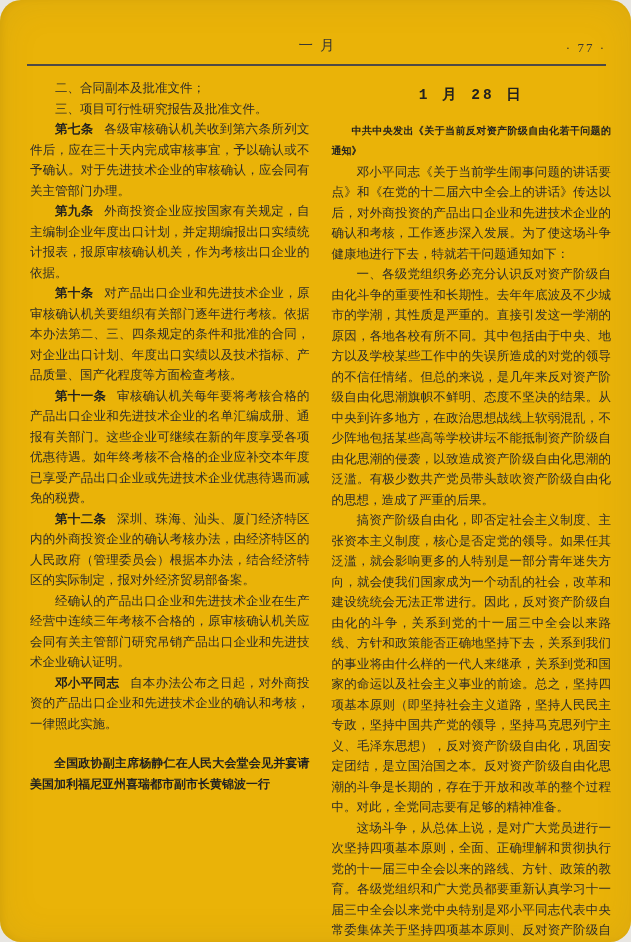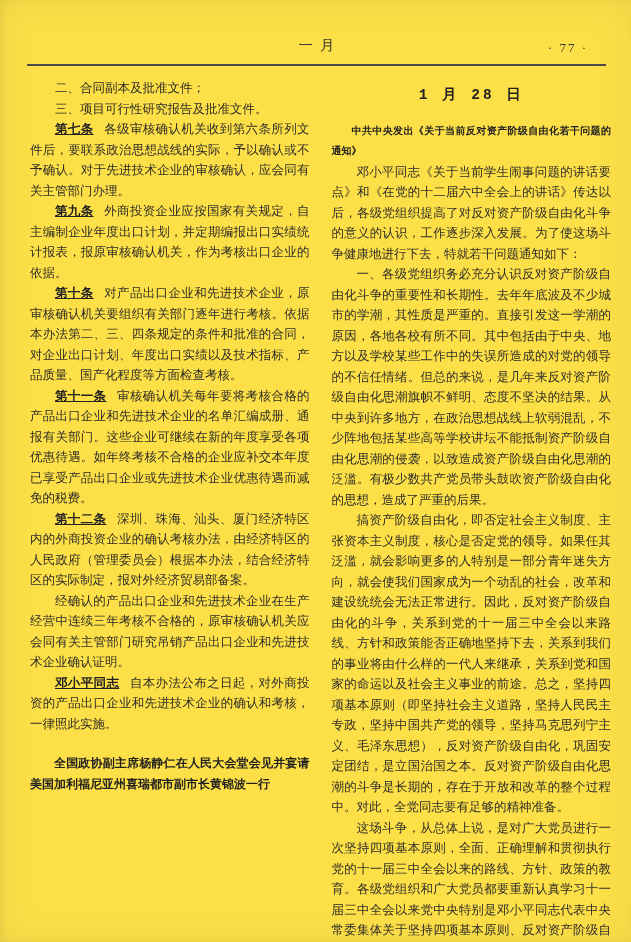--- a/index.html
+++ b/index.html
@@ -4,42 +4,43 @@
 <style>
   * { margin: 0; padding: 0; box-sizing: border-box; }
   html, body { width: 631px; height: 942px; }
   body {
     font-family: "Liberation Serif", "DejaVu Serif", serif;
     background: #e8e6e2;
   }
   .page {
     width: 631px;
     height: 942px;
-    background: #fde047;
+    background: #eab308;
     overflow: hidden;
     position: relative;
     box-shadow: inset 0 0 38px rgba(90,85,75,0.10), inset 3px 0 6px rgba(0,0,0,0.05);
+    border-radius: 21px;
   }
   
   .page-header {
     margin: 36px 25px 0 27px;
     position: relative;
     text-align: center;
     border-bottom: 2px solid #4d4a46;
     padding-bottom: 9px;
   }
   .month {
     font-size: 14.5px;
     color: #3a3833;
     letter-spacing: 7px;
     margin-left: 7px;
   }
   .pageno {
     position: absolute;
-    right: 18px;
+    right: 0;
     bottom: 8px;
     font-size: 13px;
     letter-spacing: 2px;
     color: #3a3833;
   }
   
   .columns {
     display: flex;
     gap: 22px;
     padding: 12px 20px 0 30px;
@@ -51,21 +52,20 @@
     line-height: 20.5px;
     color: #2e2c29;
     text-align: justify;
     text-justify: inter-ideograph;
   }
   p.line, p.para, p.body { text-indent: 2em; }
   .lbl {
     font-weight: bold;
     color: #232220;
     margin-right: 0.85em;
-    text-decoration: underline;
   }
   .headline {
     font-family: "Liberation Sans", "DejaVu Sans", sans-serif;
     font-weight: bold;
     font-size: 12px;
     line-height: 20.5px;
     color: #232220;
     text-indent: 2em;
     text-align: justify;
     margin-top: 19px;
@@ -98,37 +98,37 @@
     <span class="month">一月</span>
     <span class="pageno">· 77 ·</span>
   </div>
 
   <div class="columns">
 
     <div class="col">
       <p class="line">二、合同副本及批准文件；</p>
       <p class="line">三、项目可行性研究报告及批准文件。</p>
 
-      <p class="para"><b class="lbl">第七条</b><span>各级审核确认机关收到第六条所列文件后，要联系政治思想战线的实际，予以确认或不予确认。对于先进技术企业的审核确认，应会同有关主管部门办理。</span></p>
+      <p class="para"><b class="lbl">第七条</b><span>各级审核确认机关收到第六条所列文件后，应在三十天内完成审核事宜，予以确认或不予确认。对于先进技术企业的审核确认，应会同有关主管部门办理。</span></p>
       <p class="para"><b class="lbl">第九条</b><span>外商投资企业应按国家有关规定，自主编制企业年度出口计划，并定期编报出口实绩统计报表，报原审核确认机关，作为考核出口企业的依据。</span></p>
       <p class="para"><b class="lbl">第十条</b><span>对产品出口企业和先进技术企业，原审核确认机关要组织有关部门逐年进行考核。依据本办法第二、三、四条规定的条件和批准的合同，对企业出口计划、年度出口实绩以及技术指标、产品质量、国产化程度等方面检查考核。</span></p>
       <p class="para"><b class="lbl">第十一条</b><span>审核确认机关每年要将考核合格的产品出口企业和先进技术企业的名单汇编成册、通报有关部门。这些企业可继续在新的年度享受各项优惠待遇。如年终考核不合格的企业应补交本年度已享受产品出口企业或先进技术企业优惠待遇而减免的税费。</span></p>
 
       <p class="para"><b class="lbl">第十二条</b><span>深圳、珠海、汕头、厦门经济特区内的外商投资企业的确认考核办法，由经济特区的人民政府（管理委员会）根据本办法，结合经济特区的实际制定，报对外经济贸易部备案。</span></p>
 
       <p class="para">经确认的产品出口企业和先进技术企业在生产经营中连续三年考核不合格的，原审核确认机关应会同有关主管部门研究吊销产品出口企业和先进技术企业确认证明。</p>
       <p class="para"><b class="lbl">邓小平同志</b><span>自本办法公布之日起，对外商投资的产品出口企业和先进技术企业的确认和考核，一律照此实施。</span></p>
 
       <h3 class="headline">全国政协副主席杨静仁在人民大会堂会见并宴请美国加利福尼亚州喜瑞都市副市长黄锦波一行</h3>
 
     </div>
 
     <div class="col">
       <h2 class="date-heading">1 月 28 日</h2>
       <h3 class="notice-title">中共中央发出《关于当前反对资产阶级自由化若干问题的通知》</h3>
-      <p class="body">邓小平同志《关于当前学生闹事问题的讲话要点》和《在党的十二届六中全会上的讲话》传达以后，各级党组织提高了对反对资产阶级自由化斗争的意义的认识，工作逐步深入发展。为了使这场斗争健康地进行下去，特就若干问题通知如下：</p>
+      <p class="body">邓小平同志《关于当前学生闹事问题的讲话要点》和《在党的十二届六中全会上的讲话》传达以后，对外商投资的产品出口企业和先进技术企业的确认和考核，工作逐步深入发展。为了使这场斗争健康地进行下去，特就若干问题通知如下：</p>
       <p class="body">一、各级党组织务必充分认识反对资产阶级自由化斗争的重要性和长期性。去年年底波及不少城市的学潮，其性质是严重的。直接引发这一学潮的原因，各地各校有所不同。其中包括由于中央、地方以及学校某些工作中的失误所造成的对党的领导的不信任情绪。但总的来说，是几年来反对资产阶级自由化思潮旗帜不鲜明、态度不坚决的结果。从中央到许多地方，在政治思想战线上软弱混乱，不少阵地包括某些高等学校讲坛不能抵制资产阶级自由化思潮的侵袭，以致造成资产阶级自由化思潮的泛滥。有极少数共产党员带头鼓吹资产阶级自由化的思想，造成了严重的后果。</p>
       <p class="body">搞资产阶级自由化，即否定社会主义制度、主张资本主义制度，核心是否定党的领导。如果任其泛滥，就会影响更多的人特别是一部分青年迷失方向，就会使我们国家成为一个动乱的社会，改革和建设统统会无法正常进行。因此，反对资产阶级自由化的斗争，关系到党的十一届三中全会以来路线、方针和政策能否正确地坚持下去，关系到我们的事业将由什么样的一代人来继承，关系到党和国家的命运以及社会主义事业的前途。总之，坚持四项基本原则（即坚持社会主义道路，坚持人民民主专政，坚持中国共产党的领导，坚持马克思列宁主义、毛泽东思想），反对资产阶级自由化，巩固安定团结，是立国治国之本。反对资产阶级自由化思潮的斗争是长期的，存在于开放和改革的整个过程中。对此，全党同志要有足够的精神准备。</p>
       <p class="body">这场斗争，从总体上说，是对广大党员进行一次坚持四项基本原则，全面、正确理解和贯彻执行党的十一届三中全会以来的路线、方针、政策的教育。各级党组织和广大党员都要重新认真学习十一届三中全会以来党中央特别是邓小平同志代表中央常委集体关于坚持四项基本原则、反对资产阶级自由化的一系列重要论述，进一步统一认识，明确这场斗争的性质和深远意义，站在斗争的前列。目前，关键在于各省、自治区、直辖市、中央党政军机关各部委的党委、党组，要带头学习好。在学习中，要联系政治思想战线的实际，正确分析和总结经验教训，切实改变软弱混乱的状况，把这场</p>
     </div>
 
   </div>
 </div>
 
 </body></html>

